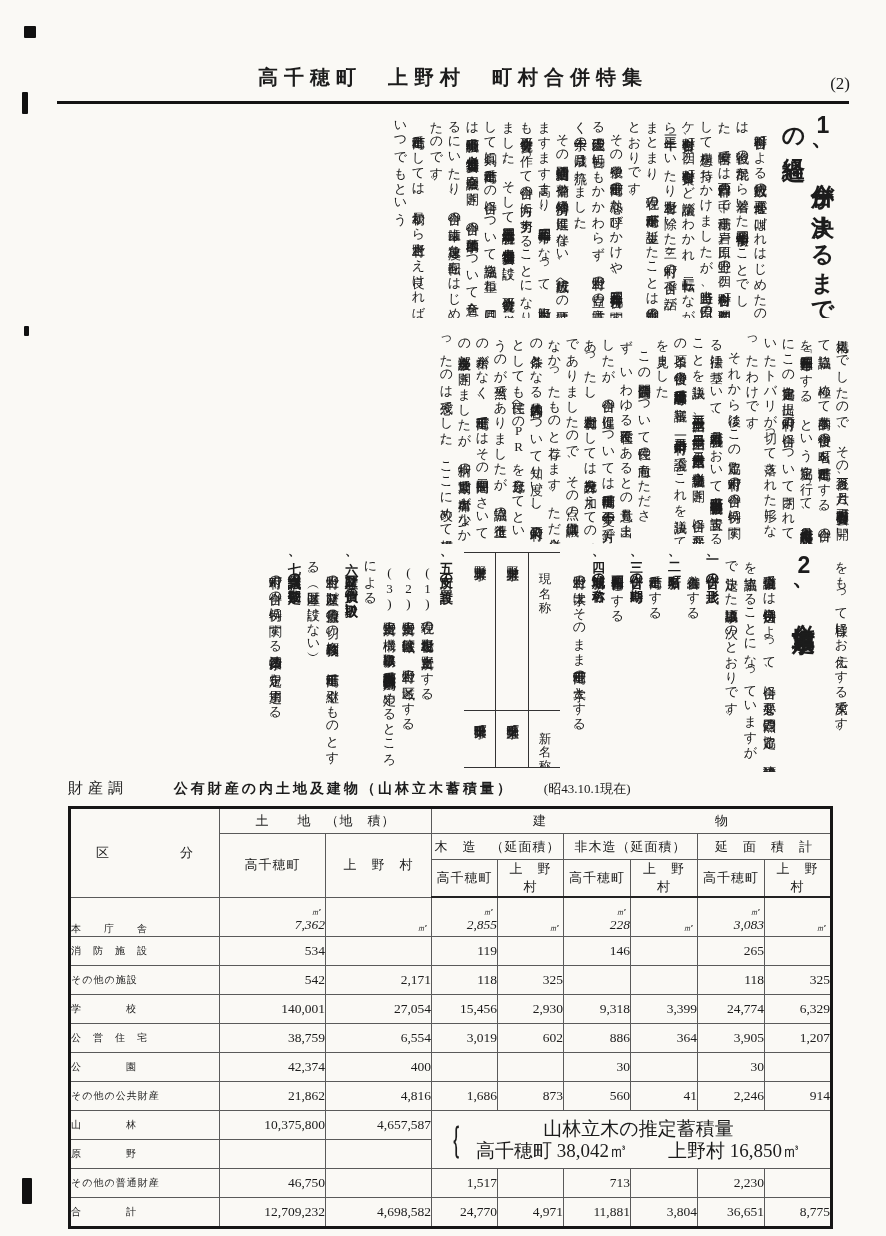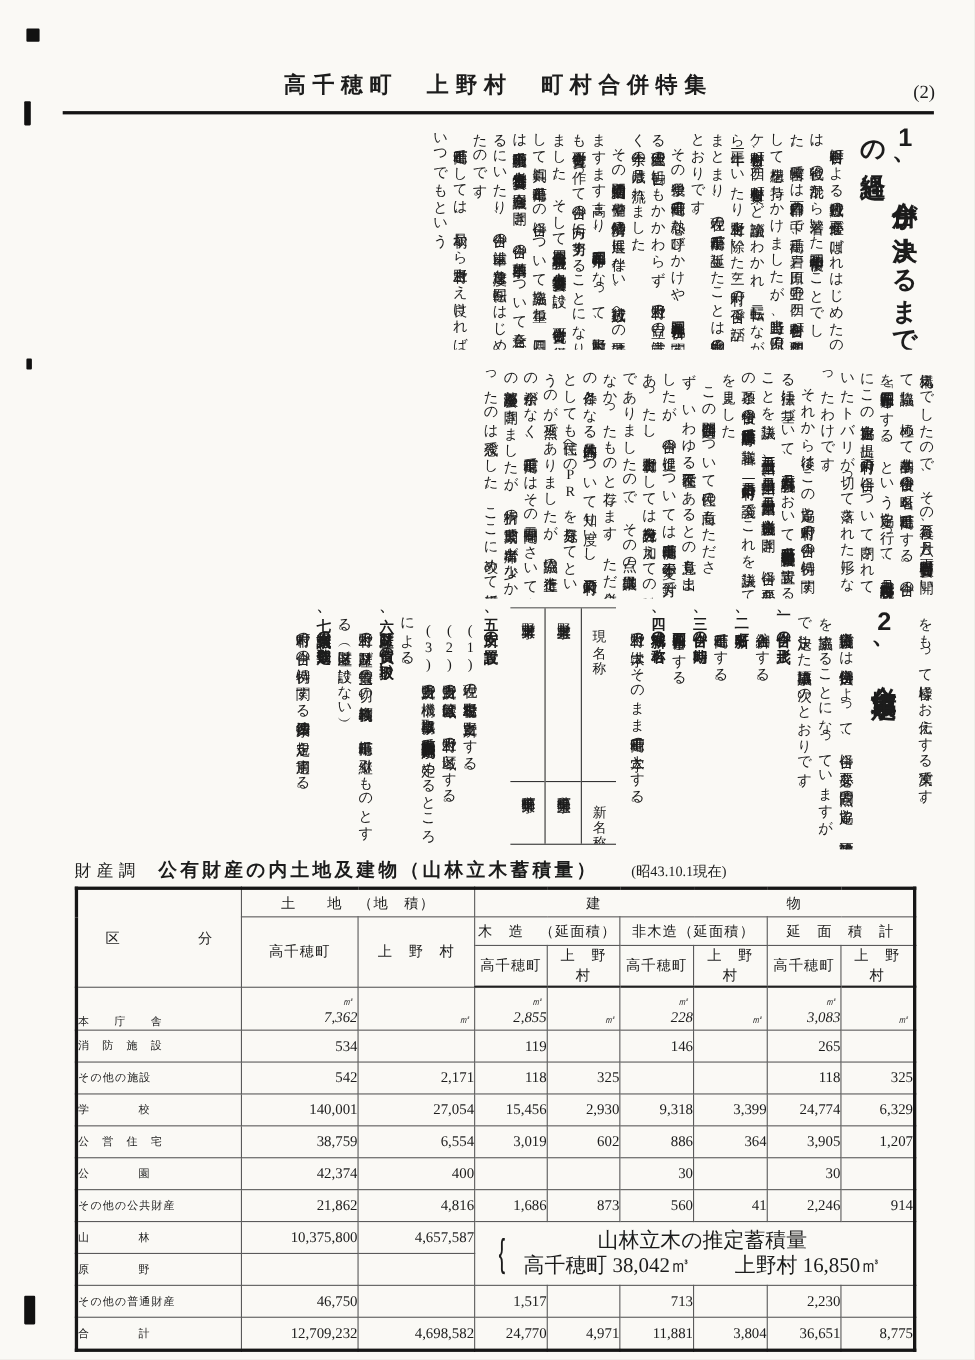--- a/index.html
+++ b/index.html
@@ -42,22 +42,22 @@
   .nt-col{flex:1; display:flex; flex-direction:column;}
   .nt-col:not(:first-child){border-right:1px solid #333;}
   .nt-cell{
     flex:1; writing-mode:vertical-rl; text-orientation:upright;
     font-size:12.5px; line-height:30px; padding-top:3px; overflow:hidden;
   }
   .nt-cell.top{border-bottom:1px solid #333; flex-basis:47%;}
   .nt-cell.head{letter-spacing:14px; padding-top:10px;}
   
   #tbl-caption{position:absolute; top:779px; left:68px; width:770px; font-size:15px;}
-  #tbl-caption .cap-label{letter-spacing:5px; margin-right:12px;}
-  #tbl-caption .cap-title{font-weight:bold; letter-spacing:3px; font-size:17px;
+  #tbl-caption .cap-label{letter-spacing:5px; margin-right:42px;}
+  #tbl-caption .cap-title{font-weight:bold; letter-spacing:3px; font-size:14px;
     font-family:Liberation Sans, sans-serif;}
   #tbl-caption .cap-date{margin-left:26px; font-size:13px;}
   #prop-table{
     position:absolute; top:806px; left:68px; width:762px;
     border-collapse:collapse; table-layout:fixed;
     border:3px solid #161616; font-size:13.5px;
   }
   #prop-table th, #prop-table td{border:1px solid #5a5a5a; padding:0; overflow:hidden;}
   #prop-table th{font-weight:normal; font-family:"Liberation Sans", sans-serif; font-size:13px;
     letter-spacing:1px;}

